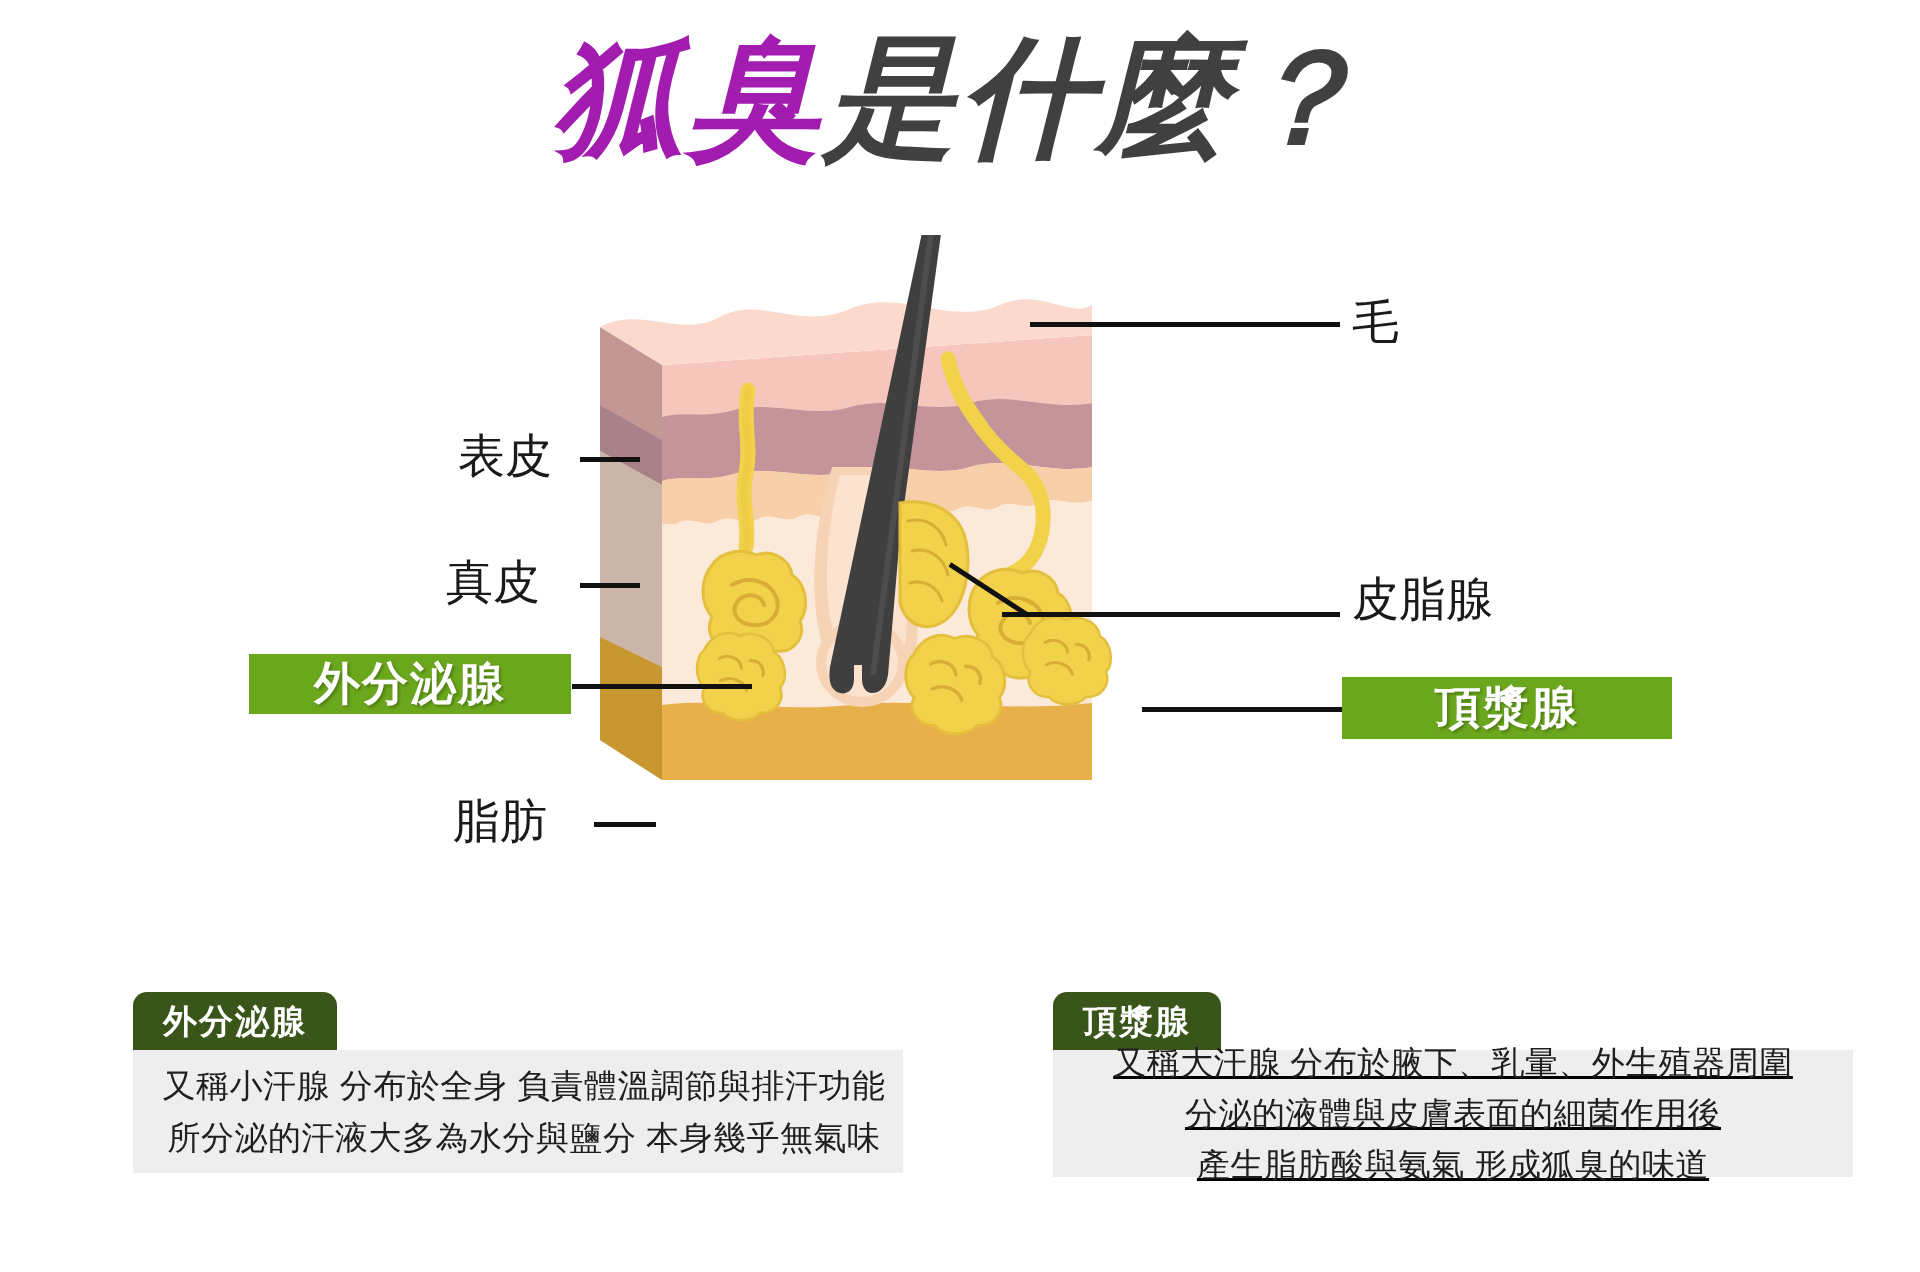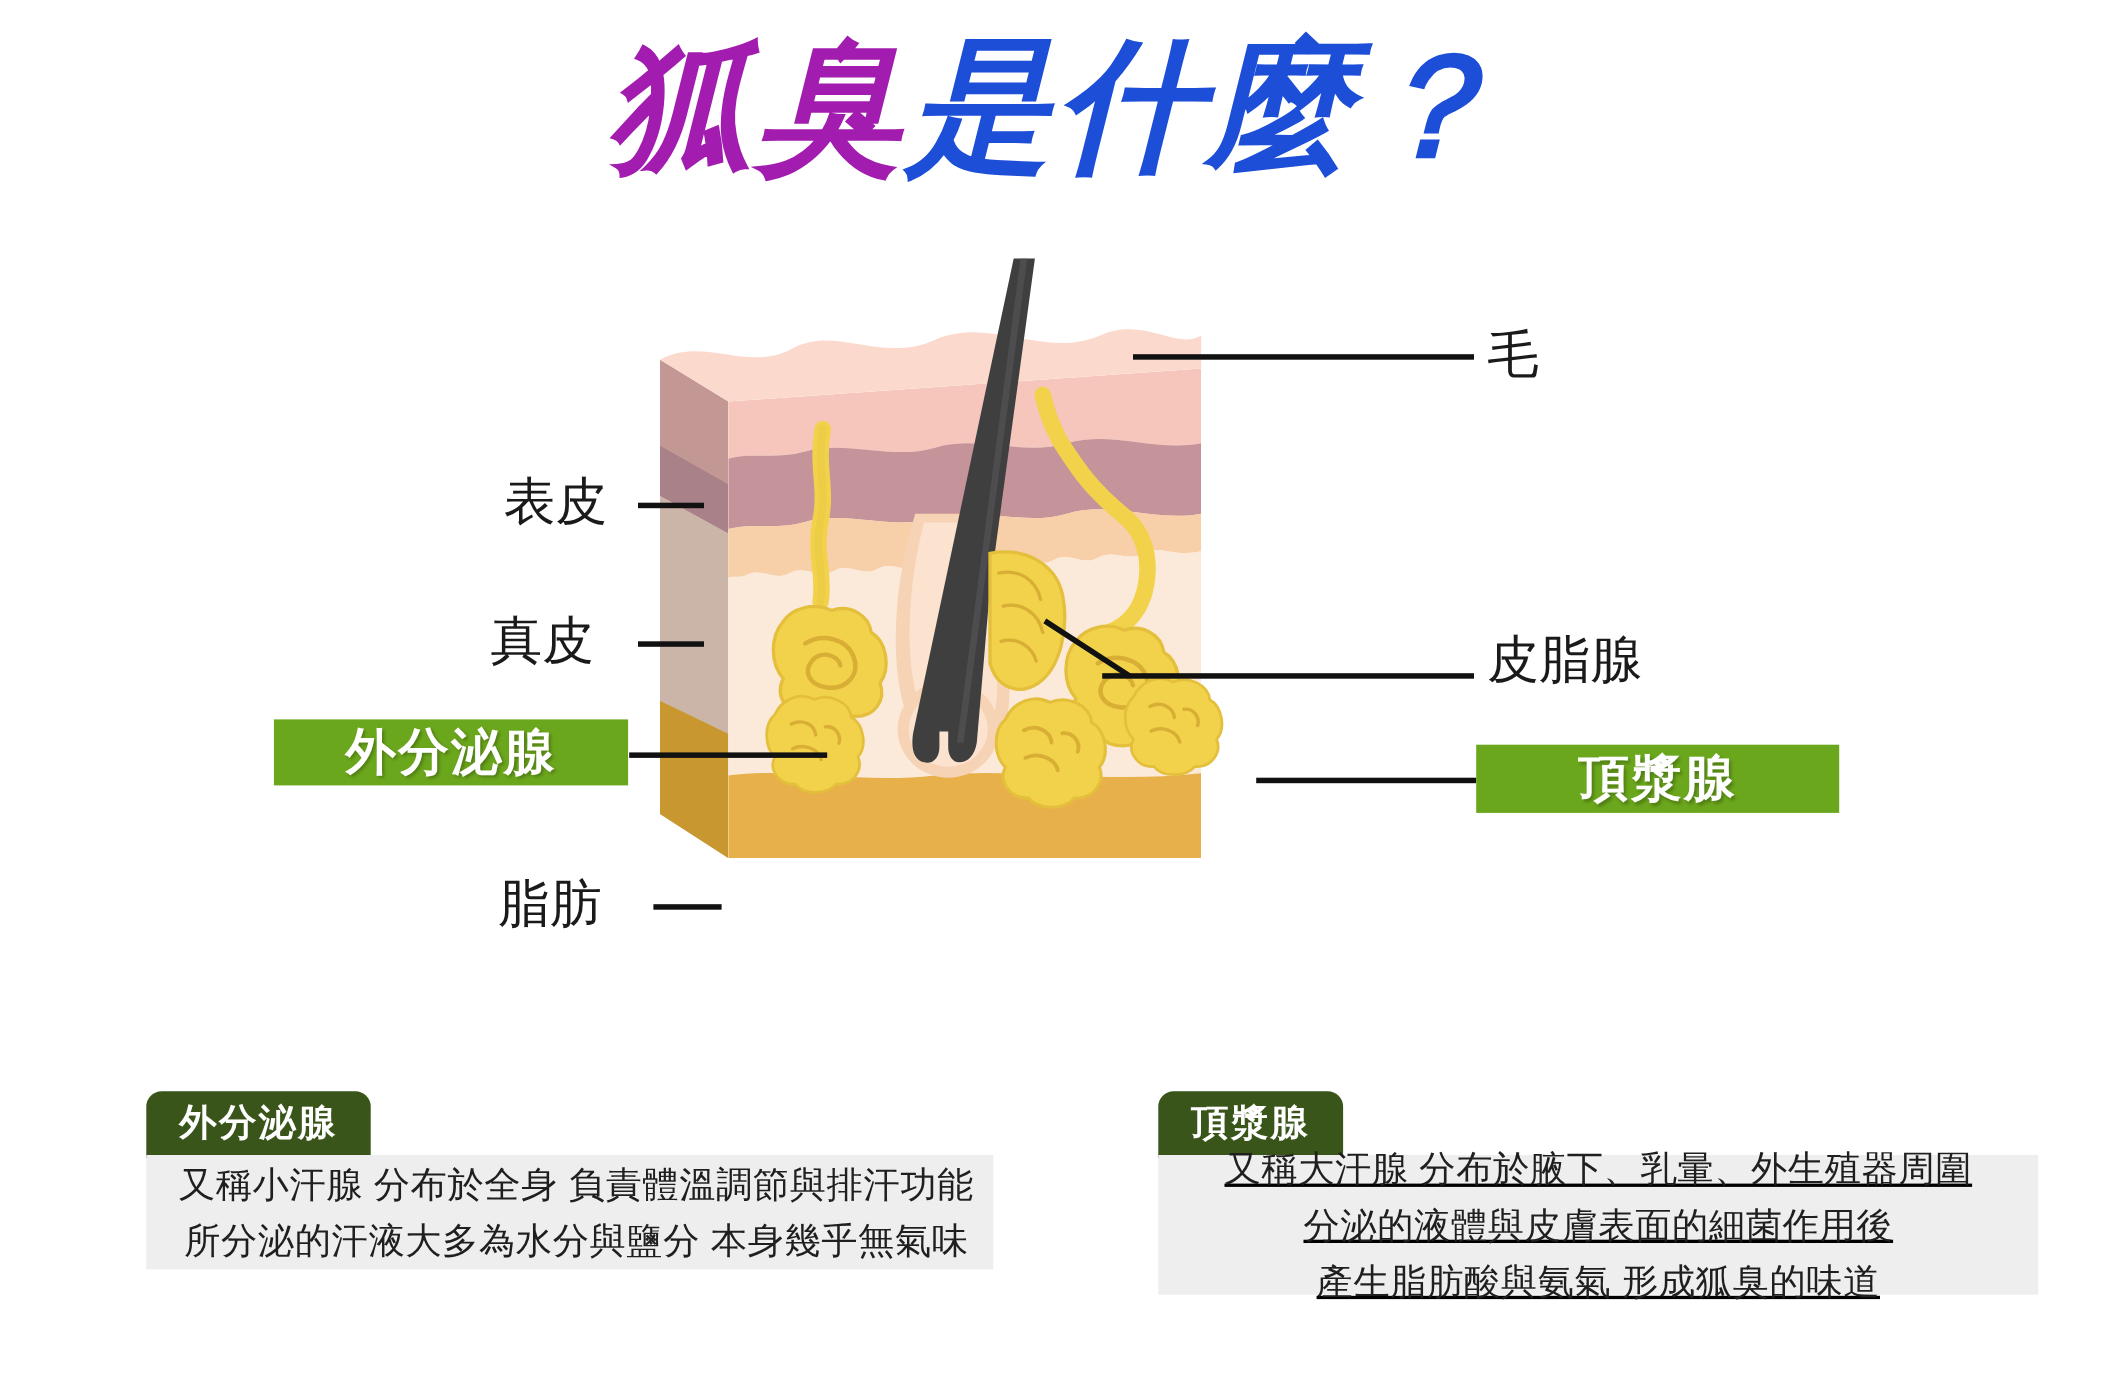--- a/index.html
+++ b/index.html
@@ -20,21 +20,21 @@
     text-align:center;
     font-family:"DejaVu Serif","Liberation Serif",serif;
     font-size:132px;
     font-weight:700;
     font-style:italic;
     letter-spacing:4px;
     line-height:1.1;
     white-space:nowrap;
   }
   .title .accent{color:#a21caf;}
-  .title .rest{color:#1d4ed8;text-align:right;}
+  .title .rest{color:#404040;text-align:right;}
 
   
   #diagram{
     position:absolute;
     left:0;top:0;width:1920px;height:1010px;
   }
   #skinSvg{position:absolute;left:600px;top:235px;}
 
   
   .lbl{
@@ -340,21 +340,21 @@
 
     <div class="greenbox" style="left:1342px;top:677px;width:330px;height:62px;">
       <span>頂漿腺</span>
     </div>
   </div>
 
   <div class="card" style="left:133px;top:992px;width:770px;height:185px;">
     <div class="card-tab">
       <span>外分泌腺</span>
     </div>
-    <div class="card-body" style="top:58px;width:770px;height:104px;padding-left:12px;">
+    <div class="card-body" style="top:58px;width:770px;height:123px;padding-left:12px;">
       <div class="card-text">又稱小汗腺 分布於全身 負責體溫調節與排汗功能
 所分泌的汗液大多為水分與鹽分 本身幾乎無氣味</div>
     </div>
   </div>
 
   <div class="card" style="left:1053px;top:992px;width:800px;height:185px;">
     <div class="card-tab">
       <span>頂漿腺</span>
     </div>
     <div class="card-body" style="top:58px;width:800px;height:127px;text-decoration:underline;">

